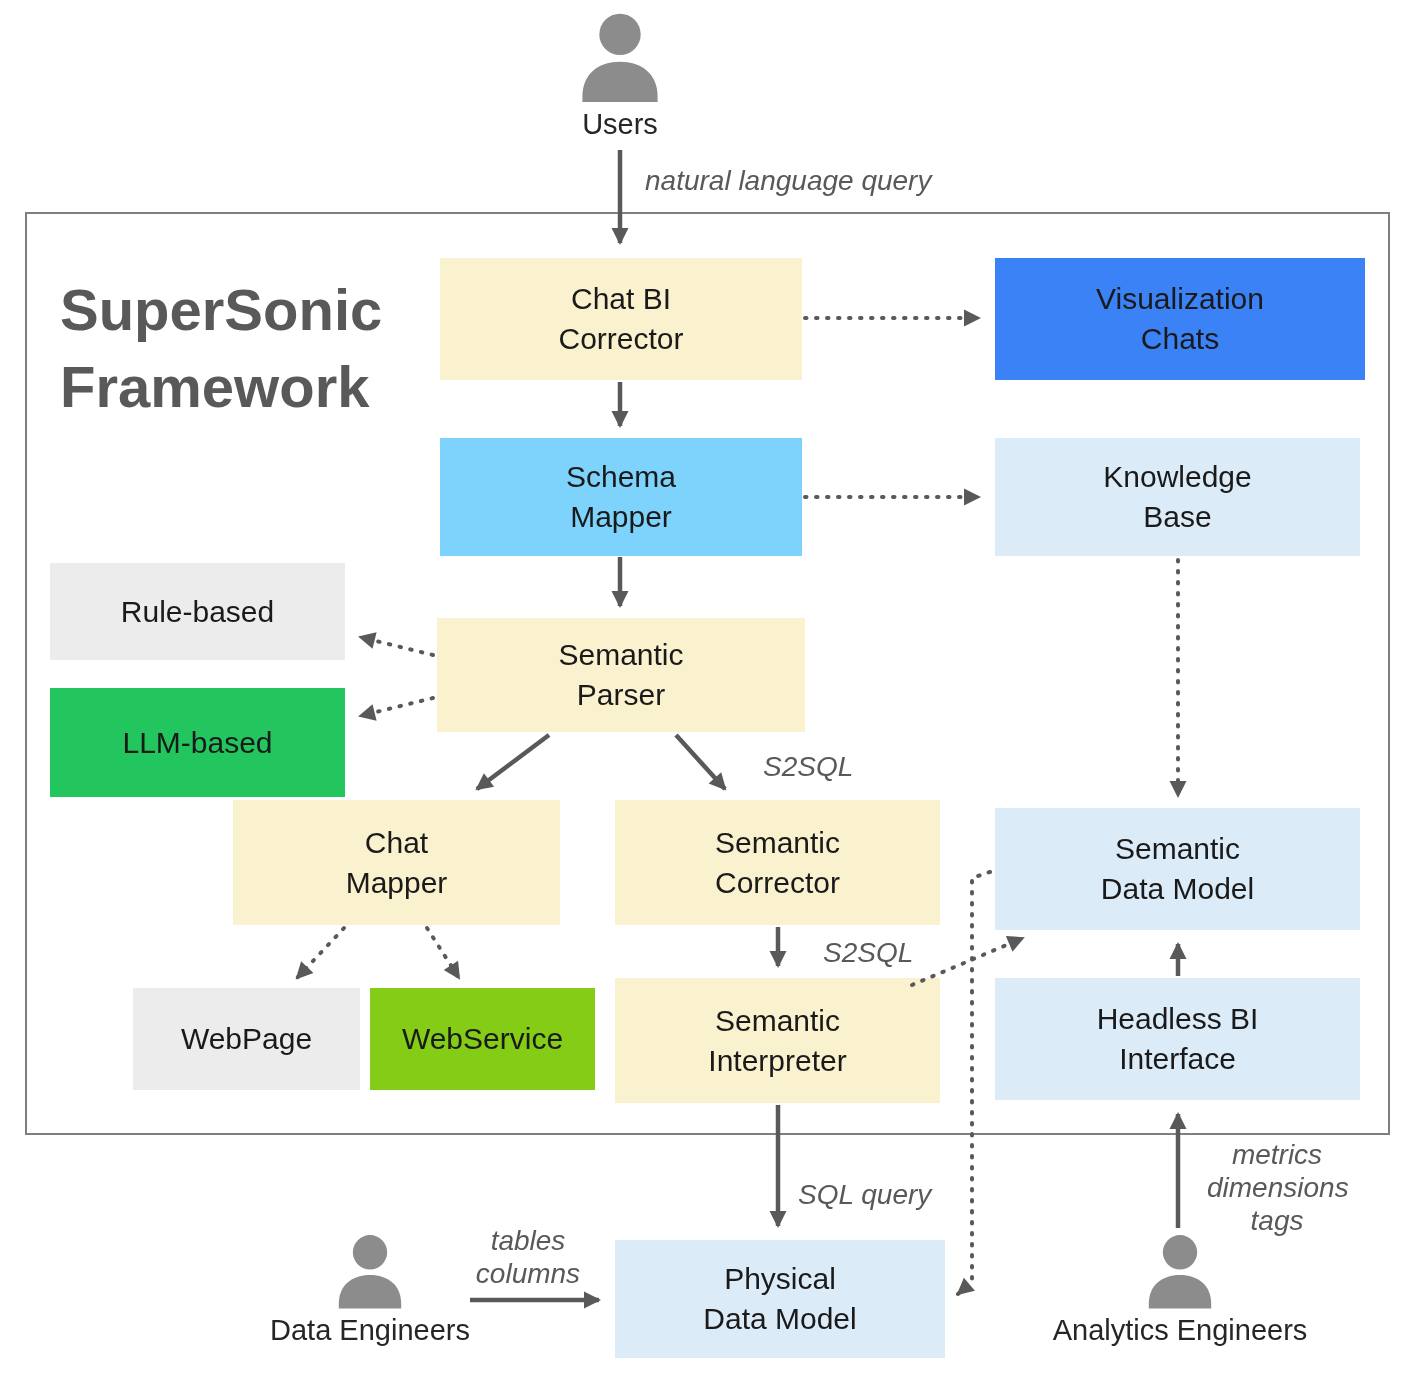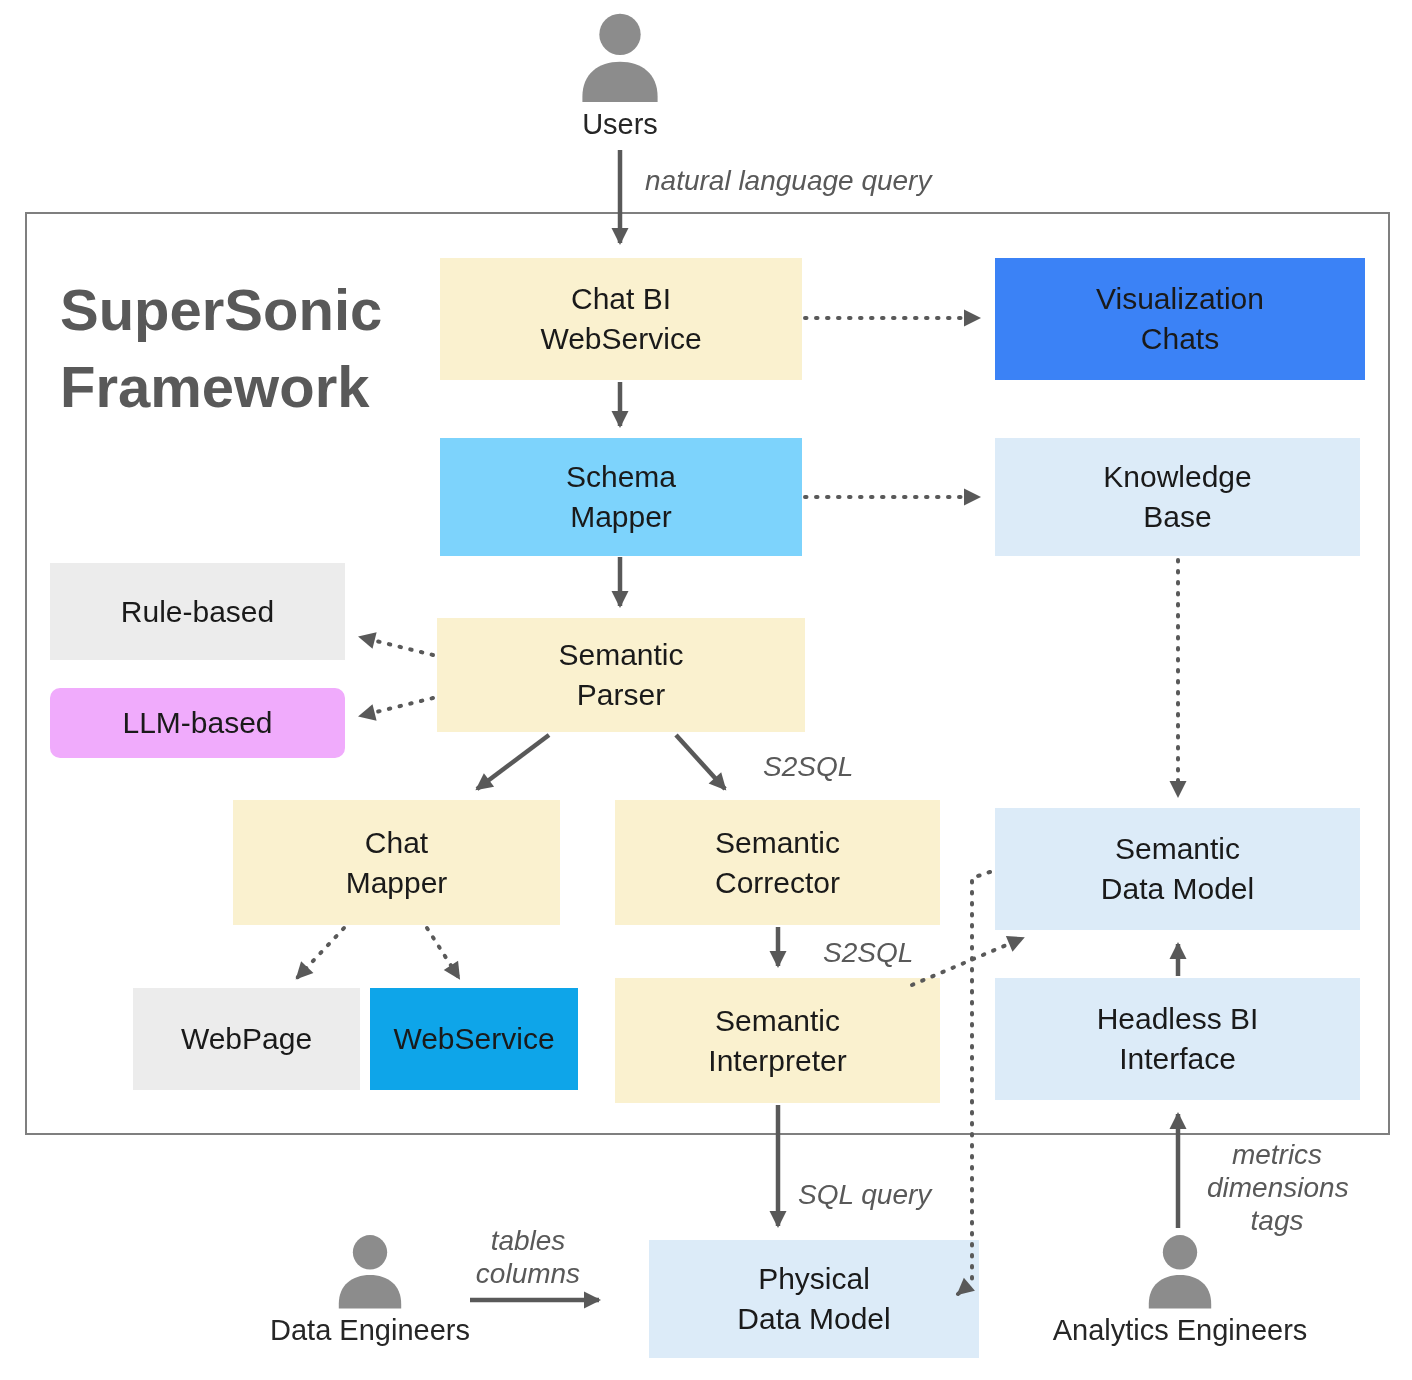--- a/index.html
+++ b/index.html
@@ -57,44 +57,44 @@
 
   <div class="actor" style="left:1050px;top:1232px;width:260px">
     <svg class="person" style="width:78px;height:78px" viewBox="0 0 100 100">
       <circle cx="50" cy="26" r="22"></circle>
       <path d="M10,98 L10,92 C10,68 27,55 50,55 C73,55 90,68 90,92 L90,98 Z"></path>
     </svg>
     <div class="actor-label">Analytics Engineers</div>
   </div>
 
   <div class="node" style="left: 440px; top: 258px; width: 362px; height: 122px; background-color: rgb(250, 241, 207);">Chat BI
-WebService</div>
+Corrector</div>
   <div class="node" style="left: 995px; top: 258px; width: 370px; height: 122px; background-color: #3b82f6;">Visualization
 Chats</div>
   <div class="node" style="left: 440px; top: 438px; width: 362px; height: 118px; background-color: #7dd3fc;">Schema
 Mapper</div>
   <div class="node" style="left: 995px; top: 438px; width: 365px; height: 118px; background-color: rgb(220, 235, 248);">Knowledge
 Base</div>
   <div class="node" style="left: 50px; top: 563px; width: 295px; height: 97px; background-color: rgb(236, 236, 236);">Rule-based</div>
-  <div class="node" style="left: 50px; top: 688px; width: 295px; height: 70px; background-color: #f0abfc; border-radius: 10px;">LLM-based</div>
+  <div class="node" style="left: 50px; top: 688px; width: 295px; height: 109px; background-color: #22c55e;">LLM-based</div>
   <div class="node" style="left: 437px; top: 618px; width: 368px; height: 114px; background-color: rgb(250, 241, 207);">Semantic
 Parser</div>
   <div class="node" style="left: 233px; top: 800px; width: 327px; height: 125px; background-color: rgb(250, 241, 207);">Chat
 Mapper</div>
   <div class="node" style="left: 615px; top: 800px; width: 325px; height: 125px; background-color: rgb(250, 241, 207);">Semantic
 Corrector</div>
   <div class="node" style="left: 995px; top: 808px; width: 365px; height: 122px; background-color: rgb(220, 235, 248);">Semantic
 Data Model</div>
   <div class="node" style="left: 133px; top: 988px; width: 227px; height: 102px; background-color: rgb(236, 236, 236);">WebPage</div>
-  <div class="node" style="left: 370px; top: 988px; width: 208px; height: 102px; background-color: #0ea5e9;">WebService</div>
+  <div class="node" style="left: 370px; top: 988px; width: 225px; height: 102px; background-color: #84cc16;">WebService</div>
   <div class="node" style="left: 615px; top: 978px; width: 325px; height: 125px; background-color: rgb(250, 241, 207);">Semantic
 Interpreter</div>
   <div class="node" style="left: 995px; top: 978px; width: 365px; height: 122px; background-color: rgb(220, 235, 248);">Headless BI
 Interface</div>
-  <div class="node" style="left: 615px; top: 1240px; width: 330px; height: 118px; background-color: rgb(220, 235, 248); margin-left: 34px;">Physical
+  <div class="node" style="left: 615px; top: 1240px; width: 330px; height: 118px; background-color: rgb(220, 235, 248);">Physical
 Data Model</div>
 
   <div class="edge-label" style="left:645px;top:164px">natural language query</div>
   <div class="edge-label" style="left:763px;top:750px">S2SQL</div>
   <div class="edge-label" style="left:823px;top:936px">S2SQL</div>
   <div class="edge-label" style="left:798px;top:1178px">SQL query</div>
   <div class="edge-label centered" style="left:458px;top:1224px;width:140px">tables
 columns</div>
   <div class="edge-label centered" style="left:1207px;top:1138px;width:140px">metrics
 dimensions

